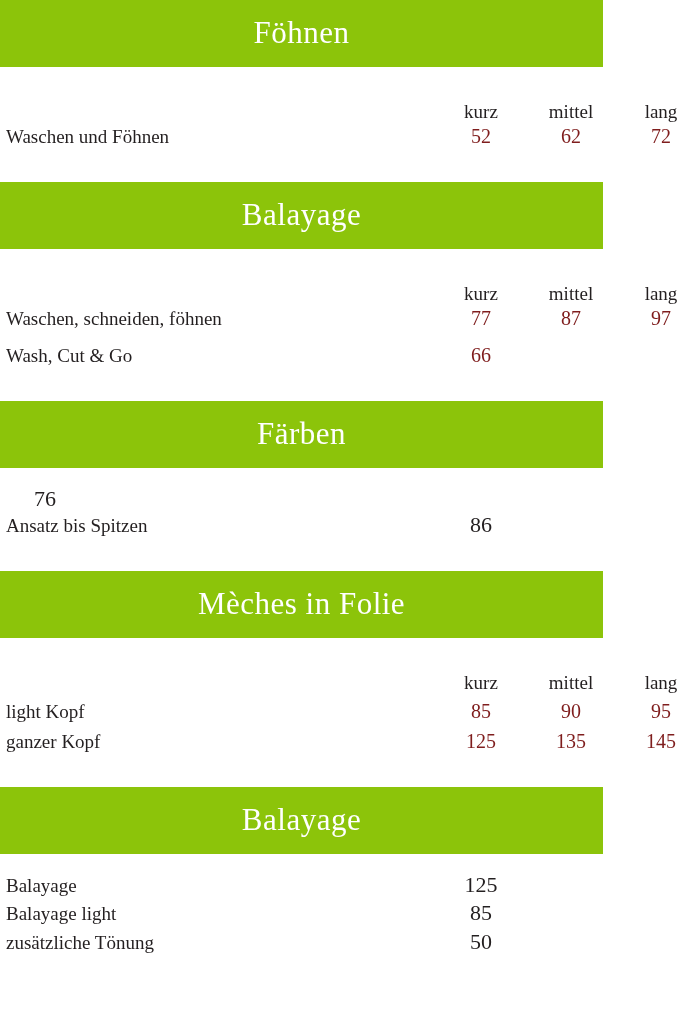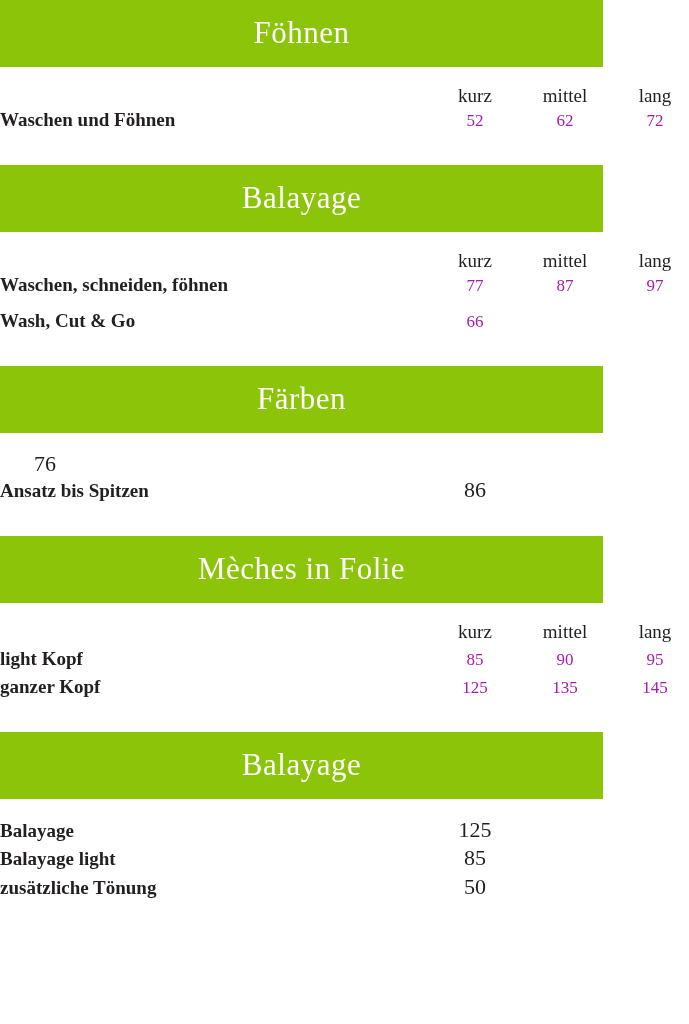--- a/index.html
+++ b/index.html
@@ -35,35 +35,35 @@
     display: flex;
     align-items: flex-end;
     padding-top: 18px;
   }
   .row {
     display: flex;
     align-items: baseline;
   }
   .label {
     flex: 0 0 430px;
-    padding-left: 0;
+    padding-left: 6px;
     font-size: 19px;
     color: #231f20;
     white-space: nowrap;
-    font-weight: bold;
   }
   .col {
     flex: 0 0 90px;
     text-align: center;
-    font-size: 17px;
-    color: #a21caf;
+    font-size: 20px;
+    color: #7f1d1d;
   }
   .col.head {
     font-size: 19px;
     color: #231f20;
+    margin-top: 16px;
   }
   .price-single {
     flex: 0 0 90px;
     text-align: center;
     font-size: 22px;
   }
   .row.tight .label,
   .row.tight .col {
     line-height: 1.5;
   }

